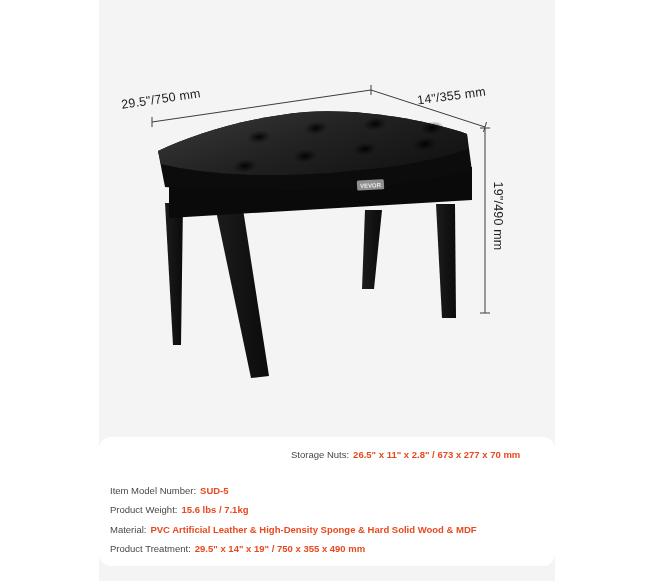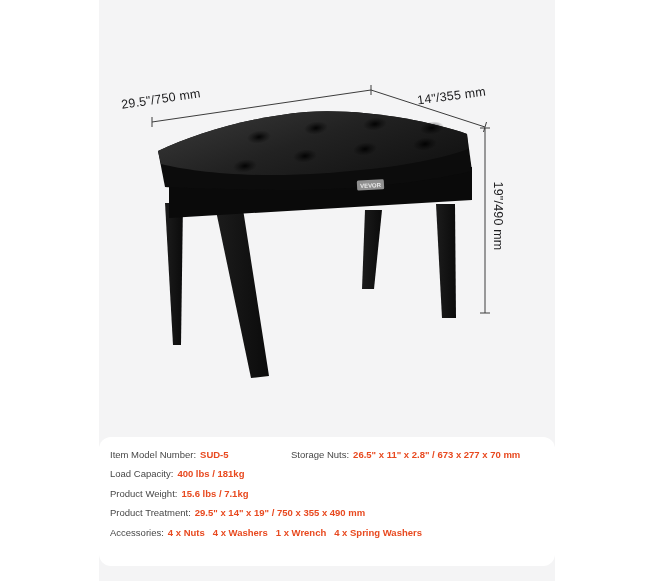--- a/index.html
+++ b/index.html
@@ -21,21 +21,21 @@
   .dim-label-width{left:121px;top:92px;transform:rotate(-8.4deg);}
   .dim-label-depth{left:417px;top:89px;transform:rotate(-7.6deg);}
   .dim-label-height{left:460px;top:209px;width:76px;text-align:center;transform:rotate(90deg);}
   
   .spec-panel{
     position:absolute;left:99px;top:437px;width:456px;height:129px;
     background:#ffffff;border-radius:12px;box-sizing:border-box;
     padding:8px 12px 0 11px;
   }
   .spec-cols{display:flex;}
-  .spec-col-left{width:181px;flex:0 0 181px;}
+  .spec-col-left{width:181px;flex:0 0 181px;margin-top:36px;}
   .spec-col-right{flex:1;}
   .spec-row{line-height:19.4px;font-size:9.5px;color:#474747;white-space:nowrap;}
   .spec-label{color:#474747;}
   .spec-value{color:#e8491f;font-weight:700;margin-left:4px;white-space:pre-wrap;}
 </style>
 </head>
 <body>
 
 <div class="stage">
 
@@ -105,33 +105,30 @@
   <div class="dim-label dim-label-depth">14"/355 mm</div>
   <div class="dim-label dim-label-height">19"/490 mm</div>
 
   <div class="spec-panel">
     <div class="spec-cols">
       <div class="spec-col-left">
         <div class="spec-row">
           <span class="spec-label">Item Model Number:</span><span class="spec-value">SUD-5</span>
         </div>
         <div class="spec-row">
-          <span class="spec-label">Load Capacity:</span><span class="spec-value">400 lbs / 181kg</span>
-        </div>
-        <div class="spec-row">
           <span class="spec-label">Product Weight:</span><span class="spec-value">15.6 lbs / 7.1kg</span>
         </div>
       </div>
       <div class="spec-col-right">
         <div class="spec-row">
           <span class="spec-label">Storage Nuts:</span><span class="spec-value">26.5" x 11" x 2.8" / 673 x 277 x 70 mm</span>
         </div>
       </div>
     </div>
     <div class="spec-row">
-      <span class="spec-label">Product Treatment:</span><span class="spec-value">29.5" x 14" x 19" / 750 x 355 x 490 mm</span>
+      <span class="spec-label">Material:</span><span class="spec-value">PVC Artificial Leather &amp; High-Density Sponge &amp; Hard Solid Wood &amp; MDF</span>
     </div>
     <div class="spec-row">
-      <span class="spec-label">Accessories:</span><span class="spec-value">4 x Nuts   4 x Washers   1 x Wrench   4 x Spring Washers</span>
+      <span class="spec-label">Product Treatment:</span><span class="spec-value">29.5" x 14" x 19" / 750 x 355 x 490 mm</span>
     </div>
   </div>
 
 </div>
 
 </body></html>

